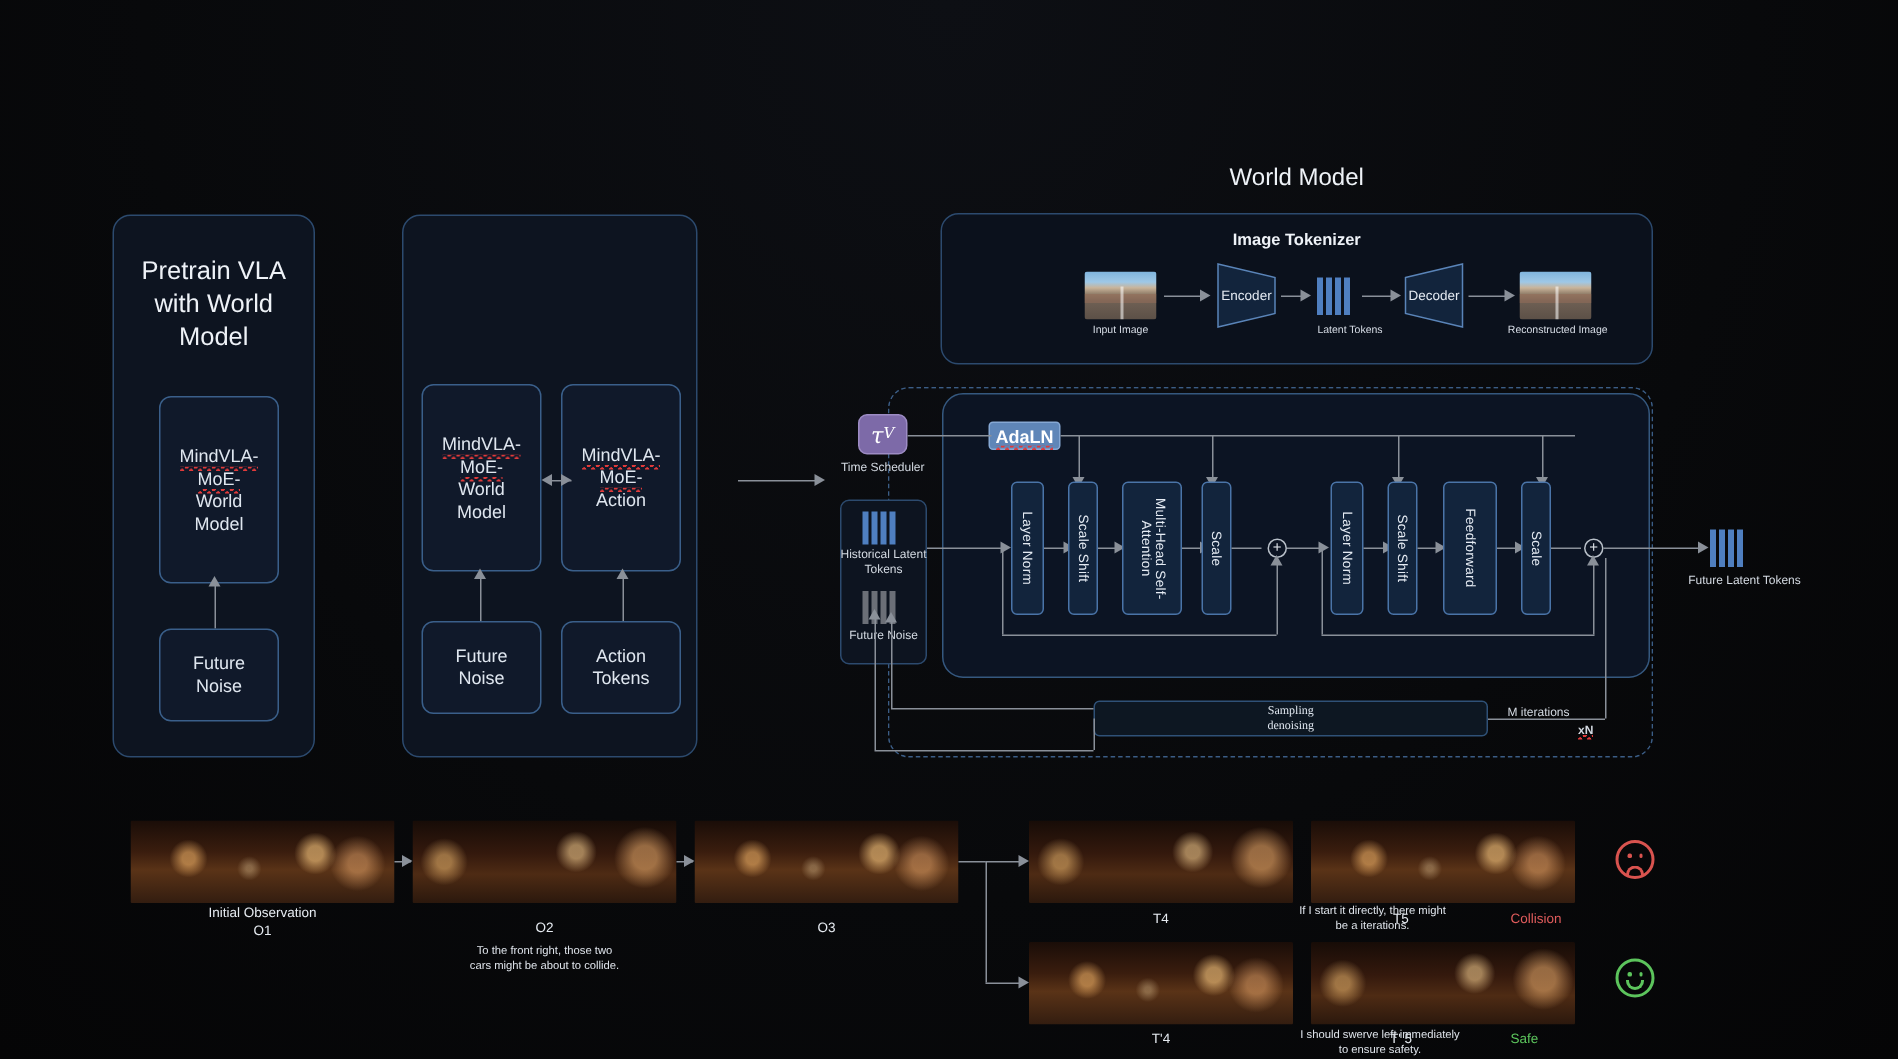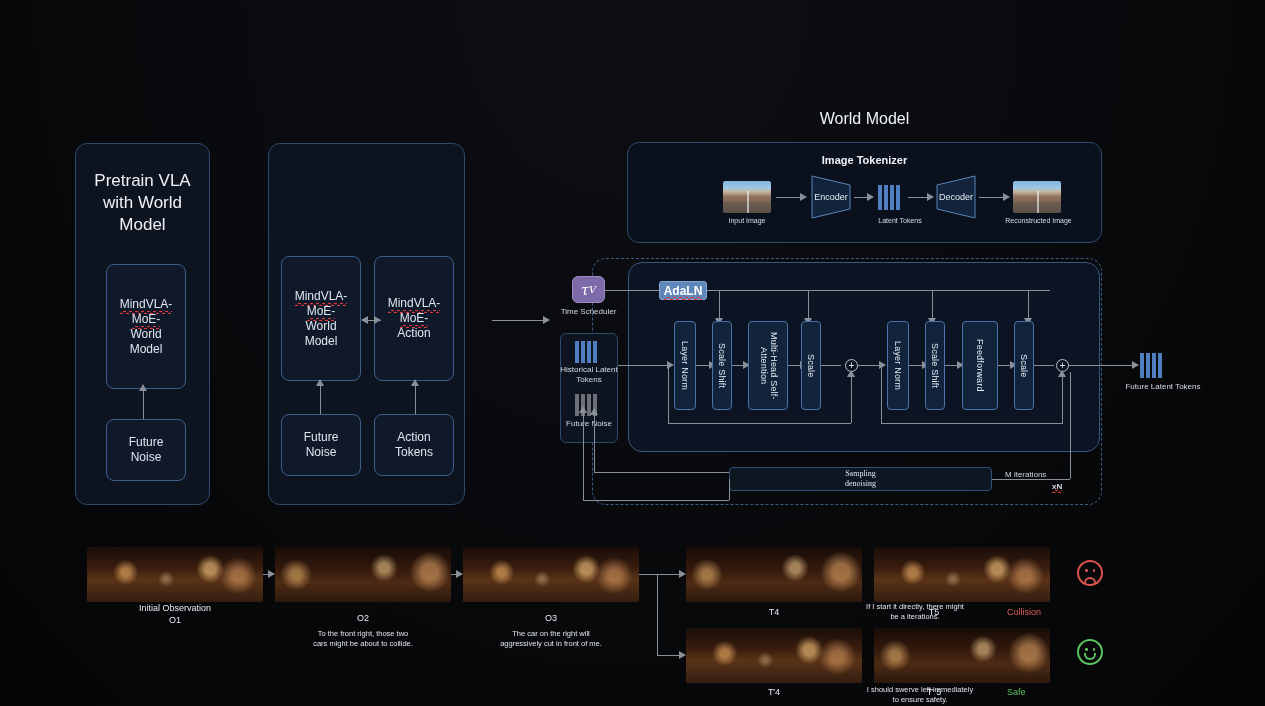--- a/index.html
+++ b/index.html
@@ -443,24 +443,20 @@
     <span>To the front right, those two</span><br>
     <span>cars might be about to collide.</span>
   </div>
   <div class="ln ln-h" style="left:451px; top:574px; width:11px;"></div>
   <div class="arrowhead ah-right" style="left:456px; top:570px;"></div>
 
   <div class="frame" style="left:463px; top:547px; width:176px; height:55px;">
     <div class="night"></div>
   </div>
   <div class="flabel" style="left:463px; top:613px; width:176px;">O3</div>
-  <div class="fcap" style="left:463px; top:629px; width:176px;">
-    <span>The car on the right will</span><br>
-    <span>aggressively cut in front of me.</span>
-  </div>
 
   <div class="ln ln-h" style="left:639px; top:574px; width:18px;"></div>
   <div class="ln ln-v" style="left:657px; top:574px; height:81px;"></div>
   <div class="ln ln-h" style="left:657px; top:574px; width:24px;"></div>
   <div class="arrowhead ah-right" style="left:679px; top:570px;"></div>
   <div class="ln ln-h" style="left:657px; top:655px; width:24px;"></div>
   <div class="arrowhead ah-right" style="left:679px; top:651px;"></div>
 
   <div class="frame" style="left:686px; top:547px; width:176px; height:55px;">
     <div class="night b"></div>

